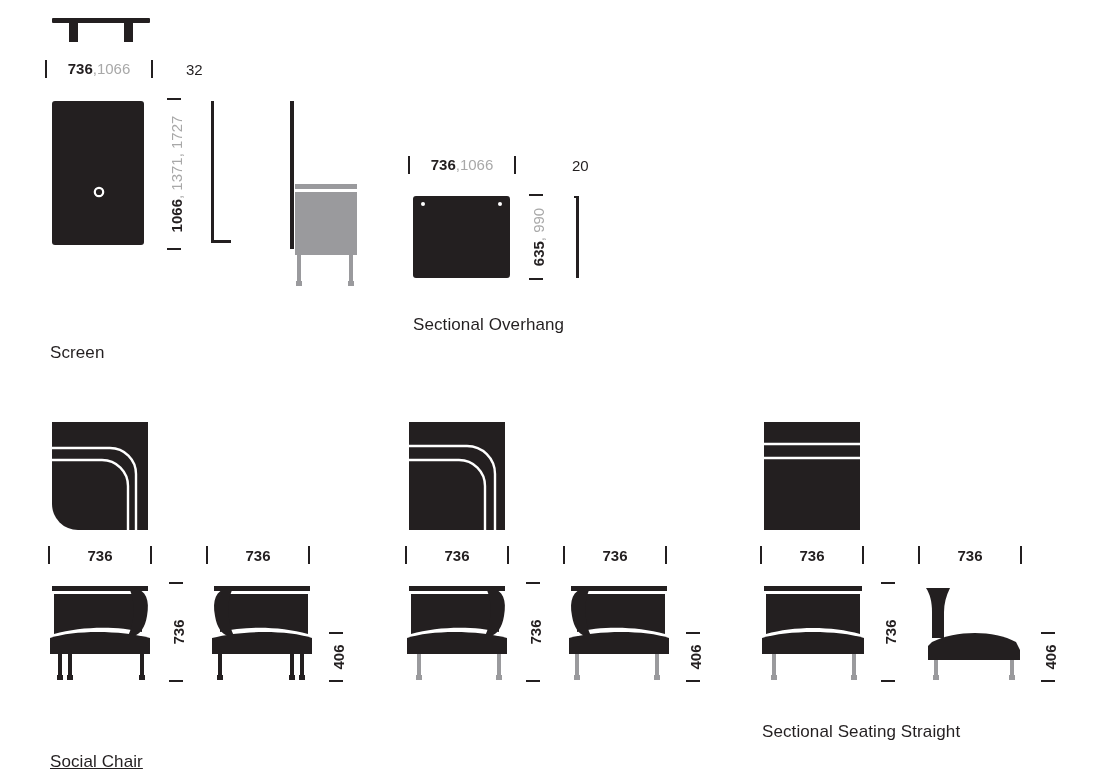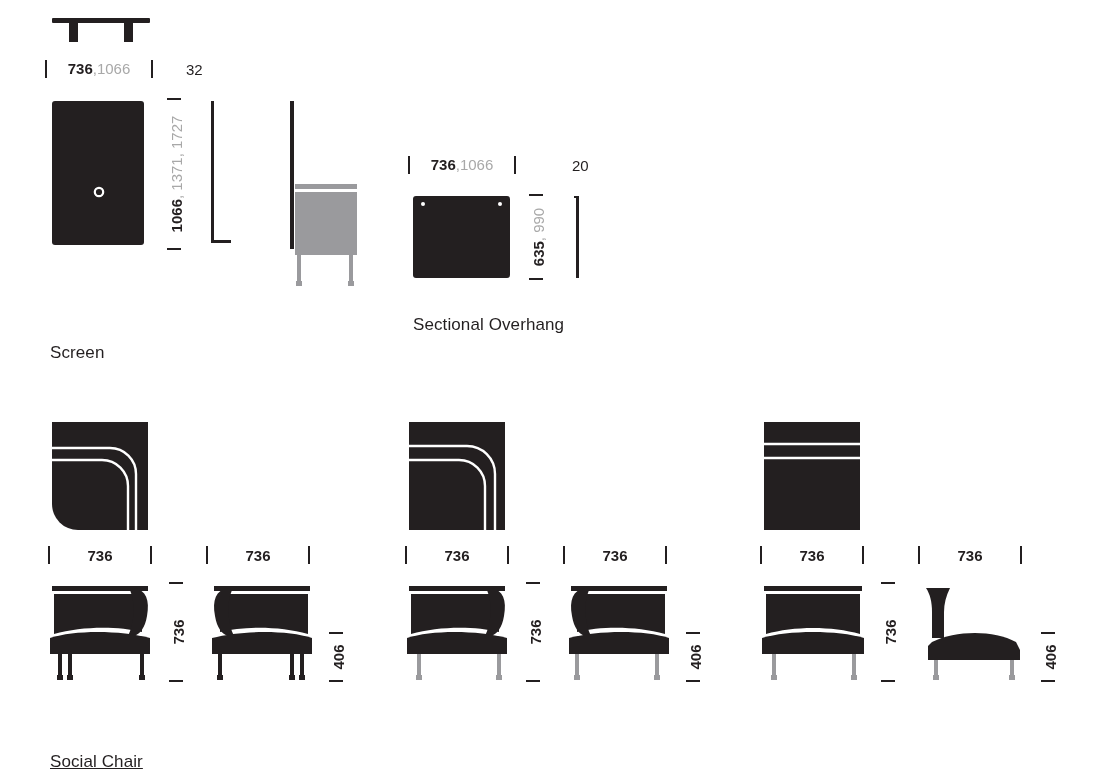--- a/index.html
+++ b/index.html
@@ -373,15 +373,16 @@
       <rect x="17" y="89" width="6" height="5" fill="#9a9a9d"></rect>
       <rect x="93" y="89" width="6" height="5" fill="#9a9a9d"></rect>
     </svg>
 
     <div class="vdim" style="left:1040px;top:632px;height:50px;">
       <div class="tick-h" style="top:0;"></div>
       <div class="tick-h" style="bottom:0;"></div>
       <div class="lbl">406</div>
     </div>
 
+    <div class="product-label" style="left:762px;top:722px;">Sectional Seating Straight</div>
   </div>
 
 </div>
 
 </body></html>

